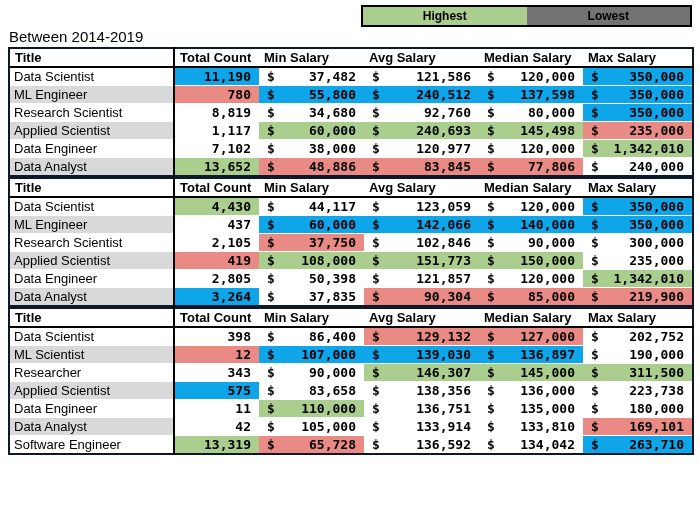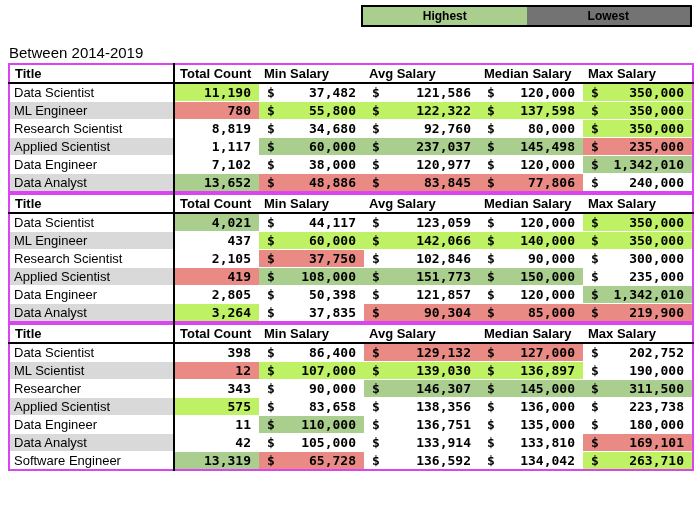--- a/index.html
+++ b/index.html
@@ -6,36 +6,36 @@
   body{width:700px;height:518px;box-sizing:border-box;padding:5px 8px 0 8px;
        font-family:"Liberation Sans",sans-serif;color:#000;}
   .legend-row{width:684px;display:flex;justify-content:flex-end;margin-bottom:2px;}
   .legend{display:flex;border:2px solid #000;width:327px;height:18px;}
   .legend-item{flex:1;display:flex;align-items:center;justify-content:center;
                font-size:12px;font-weight:bold;line-height:18px;}
   .lg-0{background:#A9CE8E;}
   .lg-1{background:#F5D060;}
   .lg-2{background:#737373;}
   .section-title{font-size:15px;line-height:16px;margin:4px 0 2px 1px;font-weight:500;}
-  .section:first-of-type .section-title{margin-top:18px;}
+  .section:first-of-type .section-title{margin-top:2px;}
   table.tbl{border-collapse:collapse;table-layout:fixed;width:684px;
-            border:2px solid #d946ef;}
+            border:2px solid #0f172a;}
   .tbl th,.tbl td{height:17px;padding:0;overflow:hidden;white-space:nowrap;}
   .tbl thead th{font-size:13px;font-weight:bold;text-align:left;padding-left:5px;
                 border-bottom:2px solid #000;line-height:17px;}
   .tbl th:first-child,.tbl td:first-child{border-right:2px solid #000;}
   .tbl tbody td{border-bottom:1px solid #fff;}
   td.tcell{font-size:13px;padding-left:4px;line-height:17px;}
   td.alt{background:#D9D9D9;}
   .mono{font-family:"DejaVu Sans Mono",monospace;font-weight:bold;font-size:13px;}
   td.numcell{text-align:right;padding-right:8px;}
   td.moneycell .mwrap{display:flex;justify-content:space-between;
                       align-items:center;padding:0 8px;height:17px;}
   .hl-g{background:#A9CE8E;}
-  .hl-y{background:#bef264;}
+  .hl-y{background:#0ea5e9;}
   .hl-r{background:#E98B84;}
 </style>
 </head>
 <body>
 
 <div class="legend-row">
   <div class="legend">
     <div class="legend-item lg-0">Highest</div>
     <div class="legend-item lg-2">Lowest</div>
   </div>
@@ -97,21 +97,21 @@
             <td class="numcell mono hl-r">780</td>
             <td class="moneycell mono hl-y">
               <div class="mwrap">
                 <span>$</span>
                 <span>55,800</span>
               </div>
             </td>
             <td class="moneycell mono hl-y">
               <div class="mwrap">
                 <span>$</span>
-                <span>122,322</span>
+                <span>240,512</span>
               </div>
             </td>
             <td class="moneycell mono hl-y">
               <div class="mwrap">
                 <span>$</span>
                 <span>137,598</span>
               </div>
             </td>
             <td class="moneycell mono hl-y">
               <div class="mwrap">
@@ -153,21 +153,21 @@
             <td class="numcell mono">1,117</td>
             <td class="moneycell mono hl-g">
               <div class="mwrap">
                 <span>$</span>
                 <span>60,000</span>
               </div>
             </td>
             <td class="moneycell mono hl-g">
               <div class="mwrap">
                 <span>$</span>
-                <span>237,037</span>
+                <span>240,693</span>
               </div>
             </td>
             <td class="moneycell mono hl-g">
               <div class="mwrap">
                 <span>$</span>
                 <span>145,498</span>
               </div>
             </td>
             <td class="moneycell mono hl-r">
               <div class="mwrap">
@@ -251,21 +251,21 @@
             <th>Total Count</th>
             <th>Min Salary</th>
             <th>Avg Salary</th>
             <th>Median Salary</th>
             <th>Max Salary</th>
           </tr>
         </thead>
         <tbody>
           <tr>
             <td class="tcell">Data Scientist</td>
-            <td class="numcell mono hl-g">4,021</td>
+            <td class="numcell mono hl-g">4,430</td>
             <td class="moneycell mono">
               <div class="mwrap">
                 <span>$</span>
                 <span>44,117</span>
               </div>
             </td>
             <td class="moneycell mono">
               <div class="mwrap">
                 <span>$</span>
                 <span>123,059</span>

